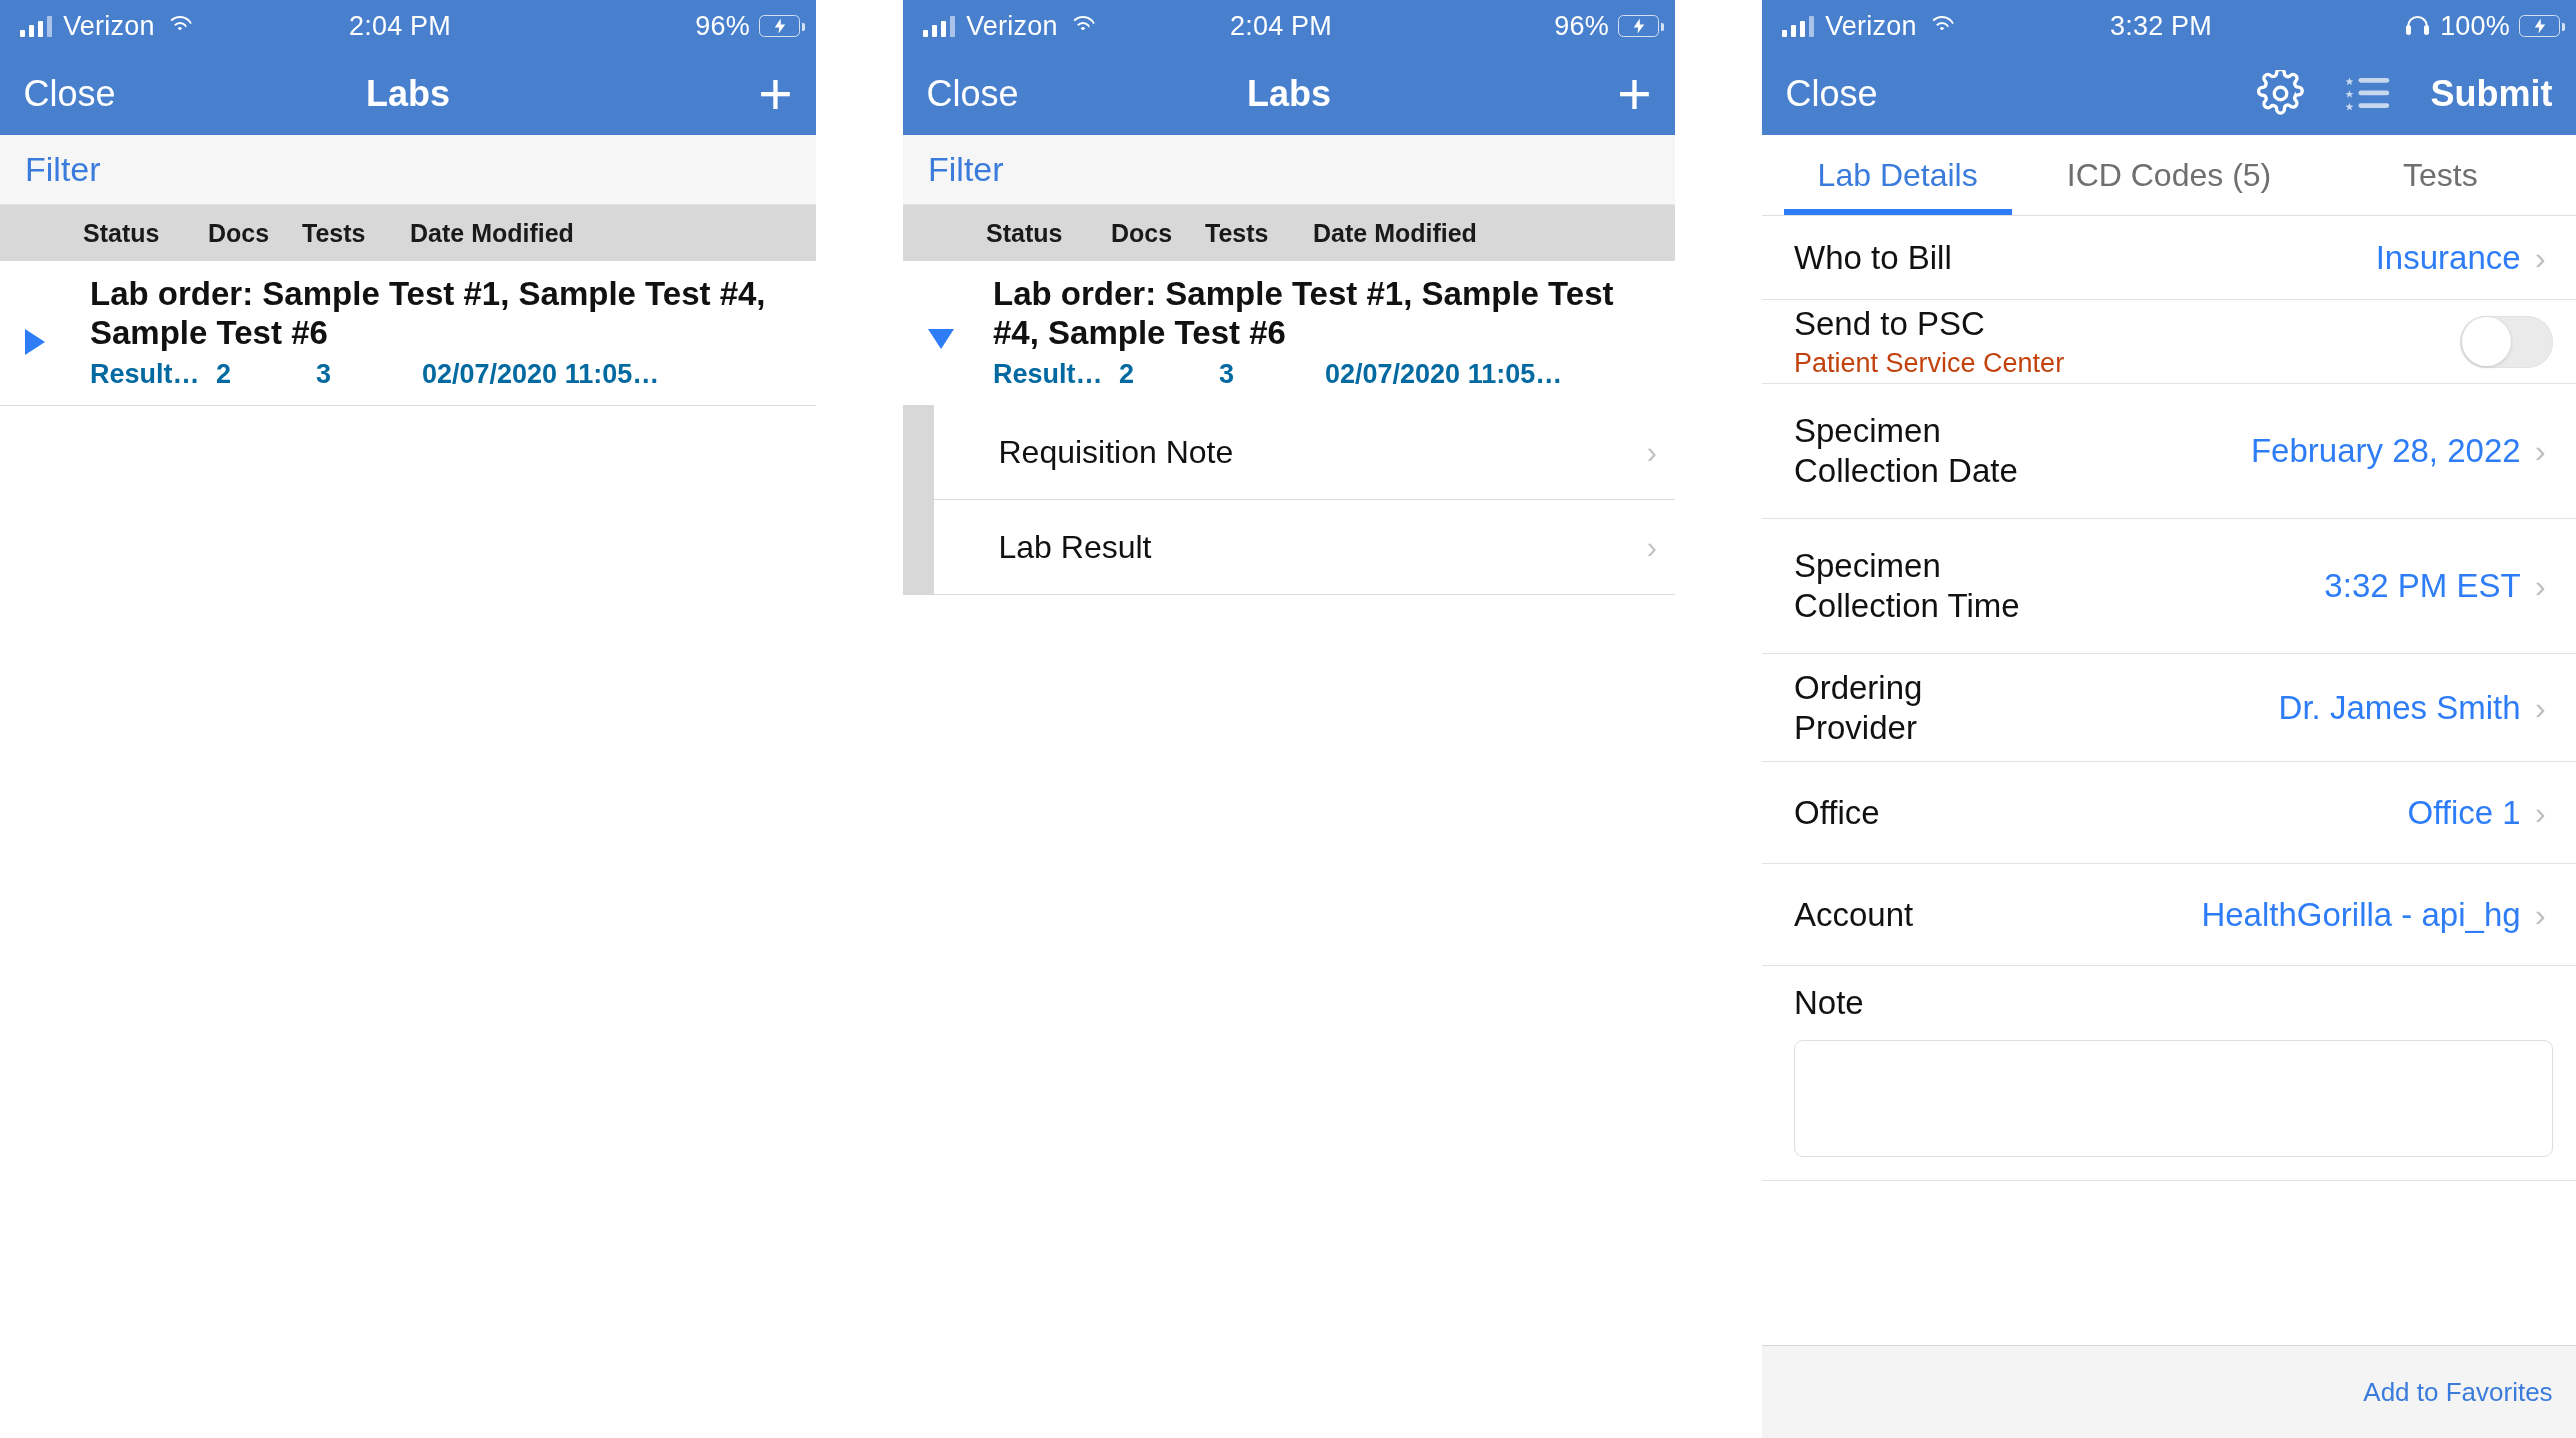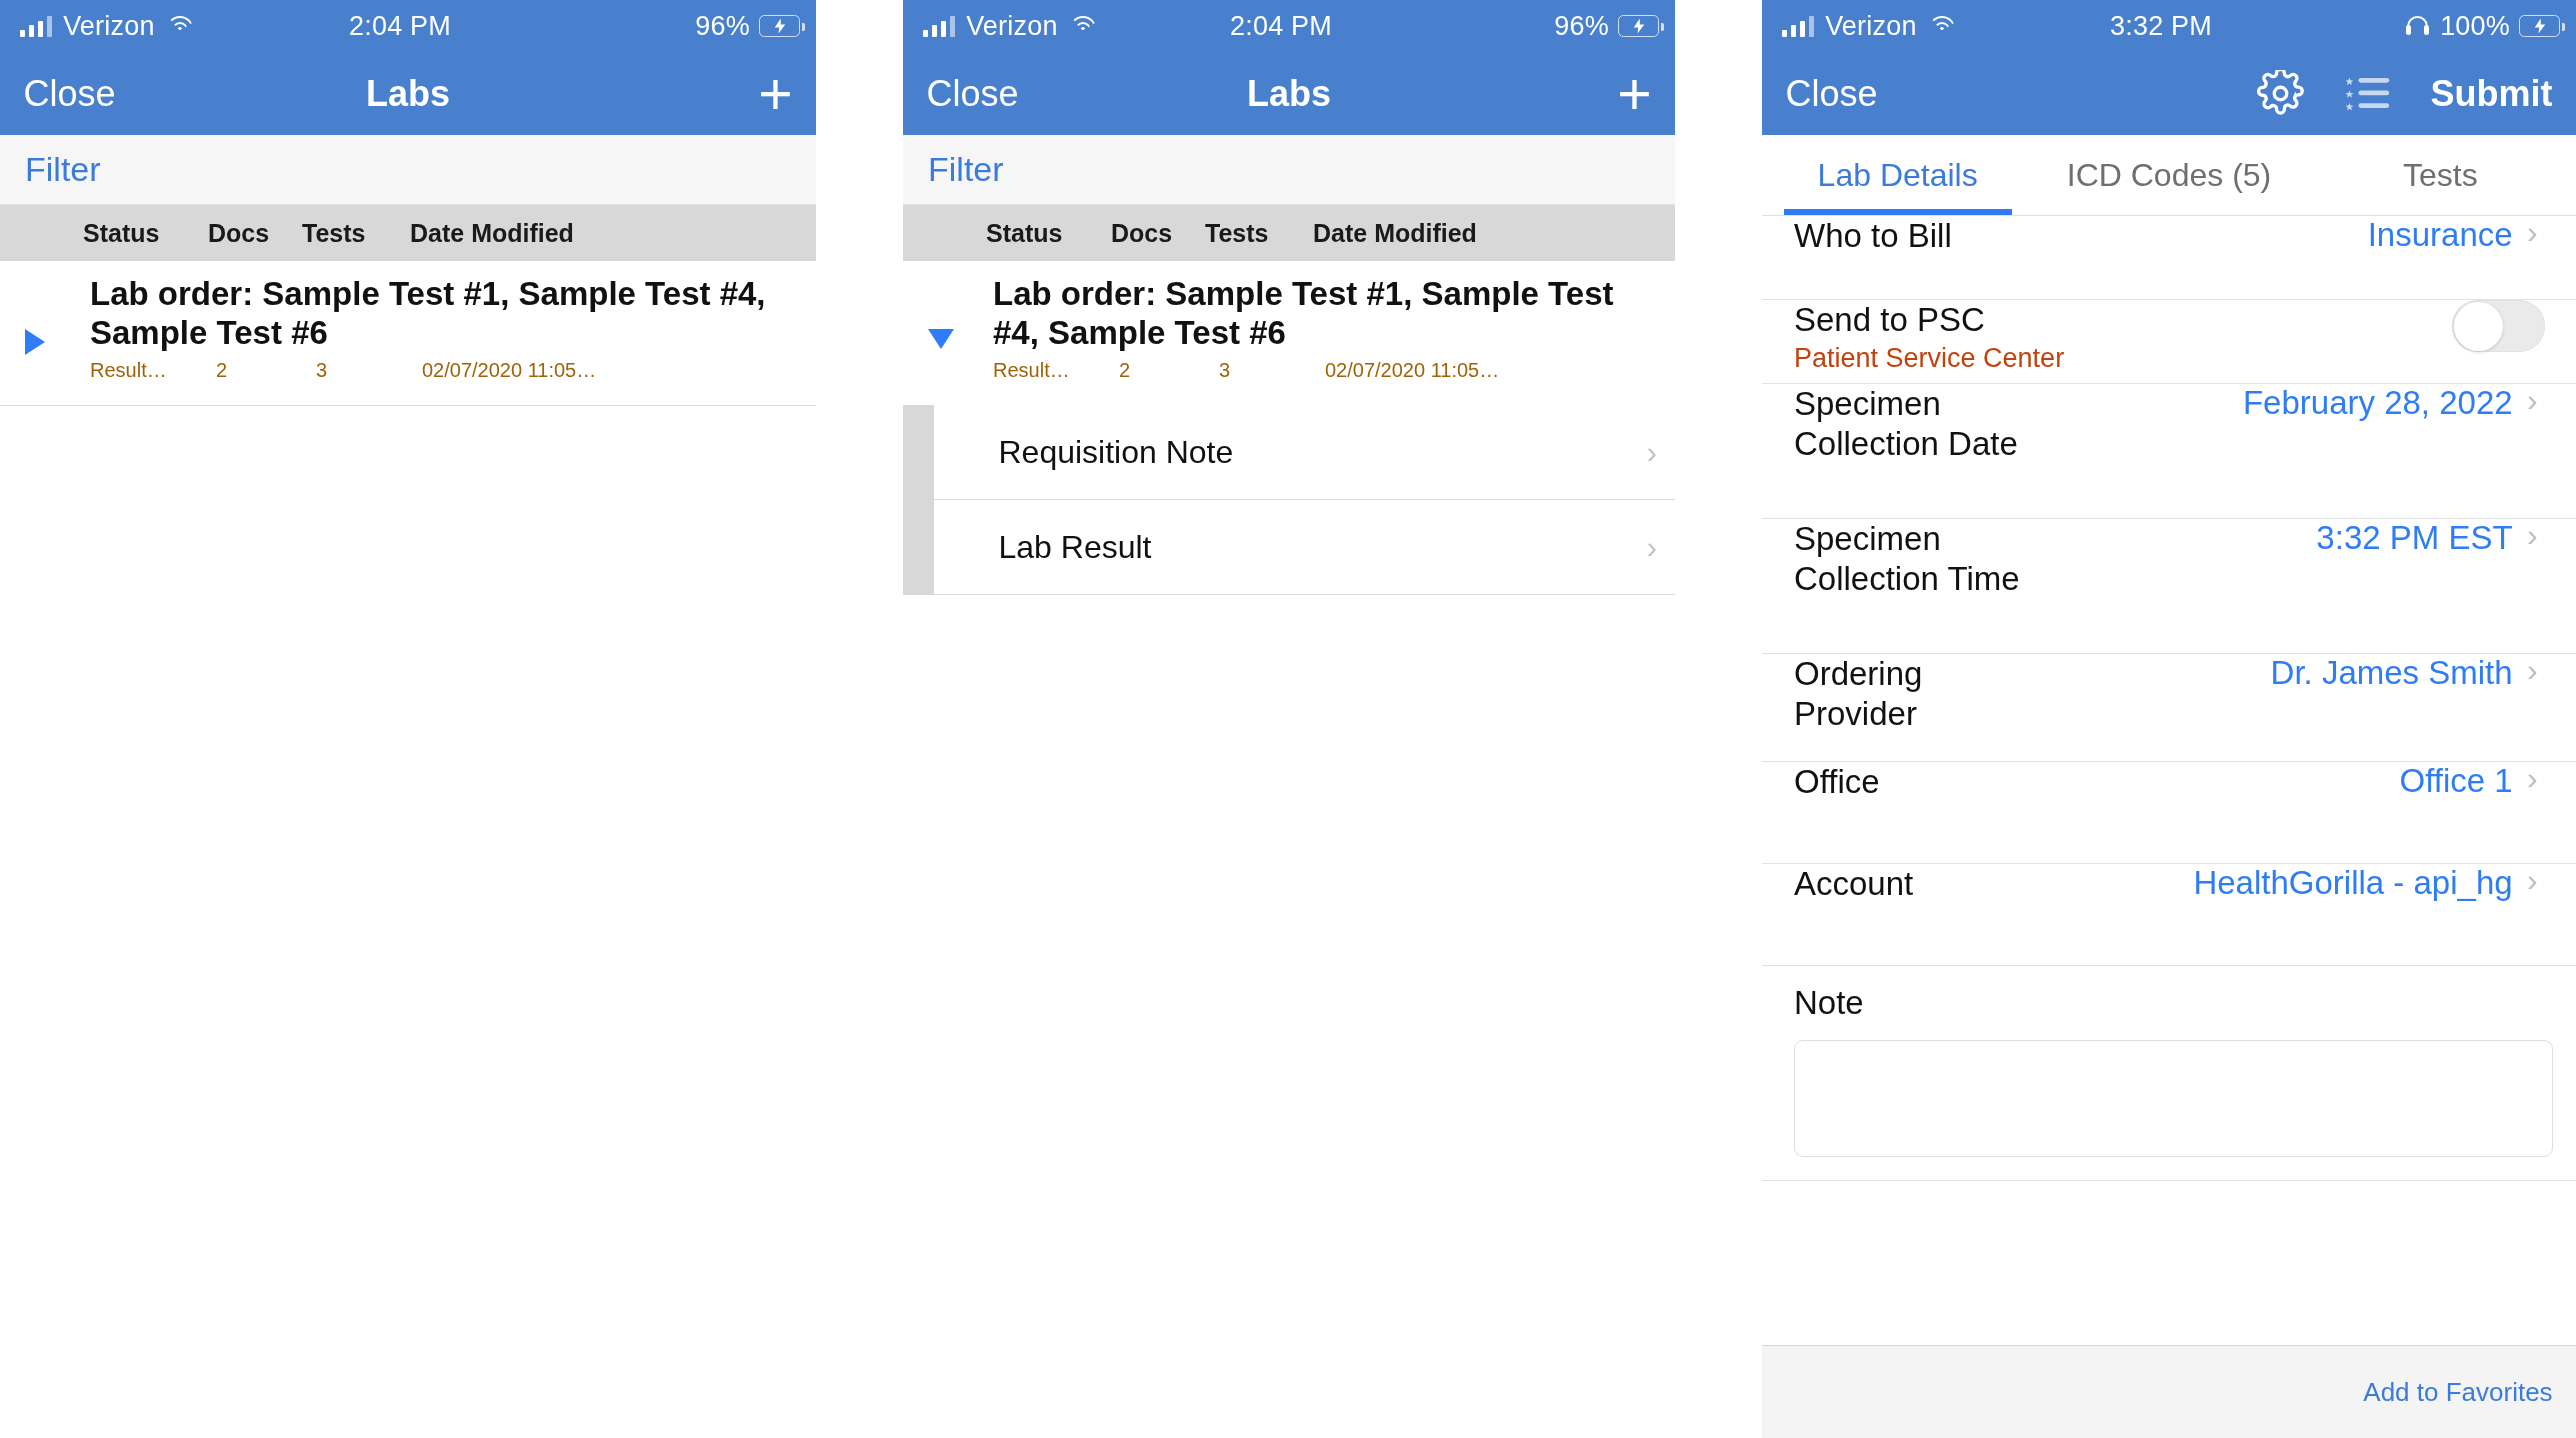--- a/index.html
+++ b/index.html
@@ -72,39 +72,39 @@
   
   .thead { height:56px; background:#D8D8D8; display:flex; align-items:center; font-size:25px; font-weight:700; color:#1A1A1A; }
   .thead .c { position:absolute; }
 
   
   .listrow { position:relative; background:#fff; border-bottom:0.9px solid #DCDCDC; padding: 14.4px 0 12.6px 0; }
   .caret { position:absolute; left:25px; top:68px; width:0;height:0; }
   .caret.right { border-left:20px solid #2E7DF6; border-top:13.5px solid transparent; border-bottom:13.5px solid transparent;}
   .caret.down  { border-top:20px solid #2E7DF6; border-left:13.5px solid transparent; border-right:13.5px solid transparent;}
   .row-title { margin-left:90px; margin-right:36px; font-size:33px; font-weight:700; color:#111; line-height:1.18; }
-  .row-sub { margin-left:90px; margin-top:5.4px; font-size:20px; color:#a16207; position:relative; height:34px;}
+  .row-sub { margin-left:90px; margin-top:5.4px; font-size:27px; color:#0369a1; position:relative; height:34px;font-weight:bold;}
   .row-sub span { position:absolute; }
 
   
   .subwrap { position:relative; background:#fff; }
   .indent { position:absolute; left:0; top:0; width:30.5px; bottom:0; background:#D8D8D8; }
   .subrow { margin-left:30.5px; height:95px; display:flex; align-items:center; border-bottom:0.9px solid #DCDCDC; padding-left:65px; padding-right:18px; font-size:32px; color:#111; }
   .subrow:first-child { border-top:0.9px solid #DCDCDC; }
   .subrow .chev { margin-left:auto; color:#C3C3C3; font-size:30.5px; }
 
   
   .tabs { display:flex; height:81px; background:#fff; border-bottom:0.9px solid #E0E0E0; }
   .tab { flex:1; display:flex; align-items:center; justify-content:center; font-size:32px; color:#6F6F6F; position:relative; }
   .tab.active { color:#3A7BDB; }
   .tab.active::after { content:""; position:absolute; left:8%; right:8%; bottom:0; height:6.3px; background:#2E7DF6; }
 
   
   .form { background:#fff; }
-  .frow { display:flex; padding: 0 31px 0 32px; border-bottom:0.9px solid #E2E2E2; min-height:84px; position:relative;}
+  .frow { display:flex; align-items:center; padding: 0 23px 0 32px; border-bottom:0.9px solid #E2E2E2; min-height:84px; position:relative;}
   .frow .flabel2 { font-size:33px; color:#111; line-height:1.2; max-width:296px; }
   .frow .fsub { font-size:27px; color:#c2410c; margin-top:3.6px; }
   .frow .fvalue { margin-left:auto; font-size:33px; color:#2E7DF6; text-align:right; padding-right:14.4px; }
   .frow .chevron { width:18px; color:#BFBFBF; font-size:32px; line-height:1; }
   .frow.tall { min-height:135px; }
 
   .switch { margin-left:auto; width:93px; height:52px; border-radius:26px; background:#EAEAEA; position:relative; box-shadow: inset 0 0 0 0.9px #E2E2E2; }
   .switch .knob { position:absolute; left:1.8px; top:1.8px; width:49px; height:49px; border-radius:50%; background:#fff; box-shadow:0 0.9px 3.6px rgba(0,0,0,.16); }
 
   .note-block { padding: 18px 23.4px 23.4px 32px; border-bottom:0.9px solid #E2E2E2; background:#fff;}

